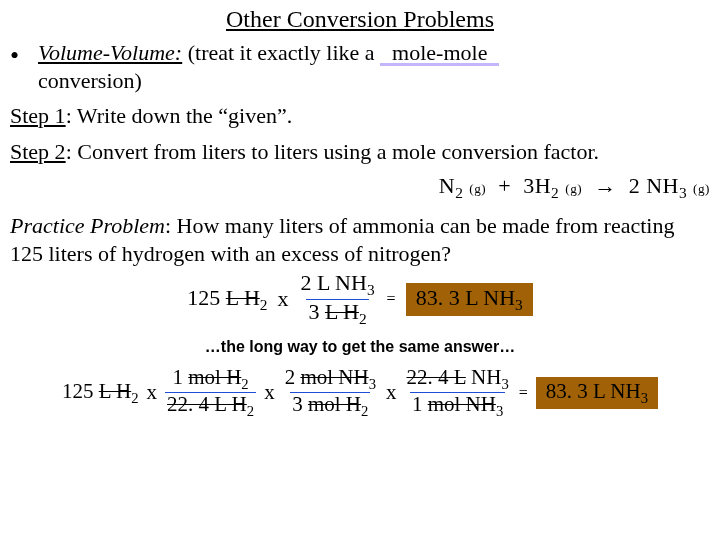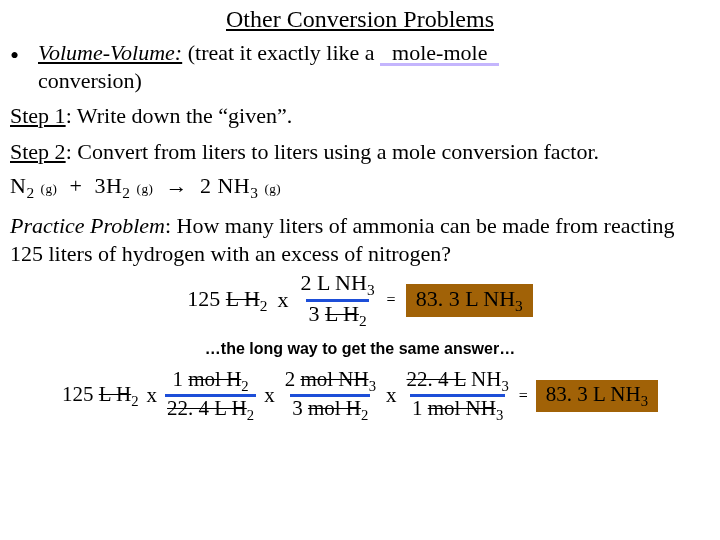--- a/index.html
+++ b/index.html
@@ -46,21 +46,21 @@
   .ital { font-style: italic; }
   .uital { font-style: italic; text-decoration: underline; }
   .fill {
     display: inline-block;
     border-bottom: 3px solid #c4b5fd;
     line-height: 0.9;
     padding: 0 12px;
   }
   .u { text-decoration: underline; }
   .eqline {
-    text-align: left;
+    text-align: right;
     font-size: 22px;
     margin: 6px 0 10px 0;
     letter-spacing: 0.5px;
   }
   sub { font-size: 70%; }
   .sm { font-size: 60%; }
   .arrow { font-family: "Arial", sans-serif; }
   .practice {
     font-size: 22px;
     line-height: 1.25;
@@ -76,21 +76,21 @@
     margin-bottom: 4px;
   }
   .dim2 { font-size: 21px; gap: 6px; margin-top: 10px;}
   .frac {
     display: inline-flex;
     flex-direction: column;
     align-items: center;
     line-height: 1.05;
   }
   .frac .num { padding: 0 2px; }
-  .frac .den { border-top: 3px solid #1d4ed8; padding: 0 2px; }
+  .frac .den { border-top: 1px solid #1d4ed8; padding: 0 2px; }
   .strike { text-decoration: line-through; text-decoration-thickness: 1px; }
   .eq { font-size: 16px; padding: 0 2px; }
   .x { padding: 0 2px; }
   .answer {
     background: #a16207;
     padding: 2px 10px;
     white-space: nowrap;
   }
   .longway {
     text-align: center;

